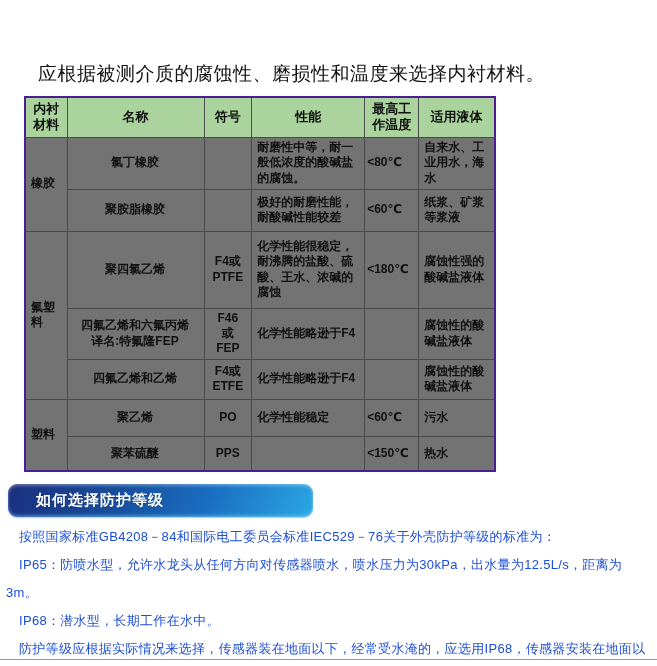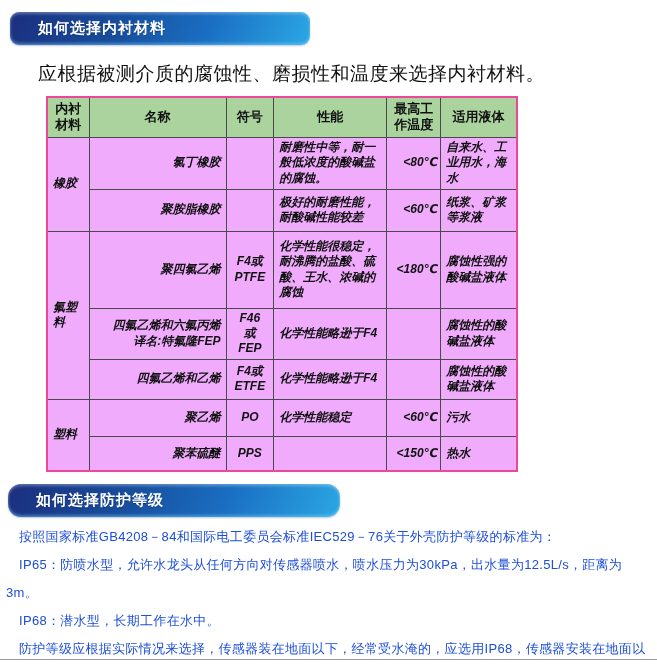--- a/index.html
+++ b/index.html
@@ -30,78 +30,77 @@
     padding-left: 28px;
   }
   .section-bar .bar-title {
     color: #ffffff;
     font-size: 15px;
     font-weight: bold;
     letter-spacing: 1px;
     text-shadow: 0 1px 1px rgba(0,30,70,0.45);
   }
   #bar-lining     { left: 10px; top: 12px;  width: 300px; }
-  #bar-protection { left: 8px;  top: 484px; width: 332px; border-radius: 13px; }
+  #bar-protection { left: 8px;  top: 484px; width: 305px; }
 
   
   .intro {
     position: absolute;
     left: 38px;
     top: 61px;
     font-size: 19px;
     color: #111111;
     letter-spacing: 0.5px;
   }
 
   
   .lining-table {
     position: absolute;
-    left: 46px;
+    left: 24px;
     top: 96px;
     border-collapse: collapse;
     table-layout: fixed;
-    border: 2px solid #ec4899;
+    border: 2px solid #4c1d95;
   }
   .lining-table th, .lining-table td {
     border: 1px solid #4a4a4a;
     vertical-align: middle;
     white-space: pre-line;
     overflow: hidden;
   }
   .lining-table th {
     background: #abd39e;
     font-size: 13px;
     font-weight: bold;
     color: #111111;
     text-align: center;
     padding: 2px 3px;
     line-height: 1.25;
   }
   .lining-table td {
-    background: #f0abfc;
+    background: #737373;
     font-size: 12px;
     font-weight: 600;
     color: #111111;
     padding: 2px 5px;
     line-height: 1.28;
-    font-style: italic;
   }
   .lining-table thead tr { height: 40px; }
   .lining-table tbody tr:nth-child(1) { height: 52px; }
   .lining-table tbody tr:nth-child(2) { height: 42px; }
   .lining-table tbody tr:nth-child(3) { height: 77px; }
   .lining-table tbody tr:nth-child(4) { height: 47px; }
   .lining-table tbody tr:nth-child(5) { height: 40px; }
   .lining-table tbody tr:nth-child(6) { height: 37px; }
   .lining-table tbody tr:nth-child(7) { height: 30px; }
   td.cell-group  { text-align: left; }
-  td.cell-name   { text-align: right; padding-left: 4px; }
+  td.cell-name   { text-align: center; padding-left: 4px; }
   td.cell-symbol { text-align: center; padding: 2px 8px; }
   td.cell-perf   { text-align: left; }
-  td.cell-temp   { text-align: right; padding: 9px 2px; }
+  td.cell-temp   { text-align: left; padding: 9px 2px; }
   td.cell-liquid { text-align: left; }
 
   
   .protection-paragraphs {
     position: absolute;
     left: 6px;
     top: 523px;
     width: 648px;
   }
   .protection-paragraphs p {
@@ -119,23 +118,20 @@
     width: 657px;
     height: 0;
     border-top: 1px solid #9a9a9a;
   }
 </style>
 </head>
 <body>
 
 <div class="page">
 
-  <div class="section-bar" id="bar-lining">
-    <span class="bar-title">如何选择内衬材料</span>
-  </div>
 
   <p class="intro">应根据被测介质的腐蚀性、磨损性和温度来选择内衬材料。</p>
 
   <table class="lining-table">
     <colgroup>
       <col style="width:42px">
       <col style="width:137px">
       <col style="width:43px">
       <col style="width:113px">
       <col style="width:54px">

